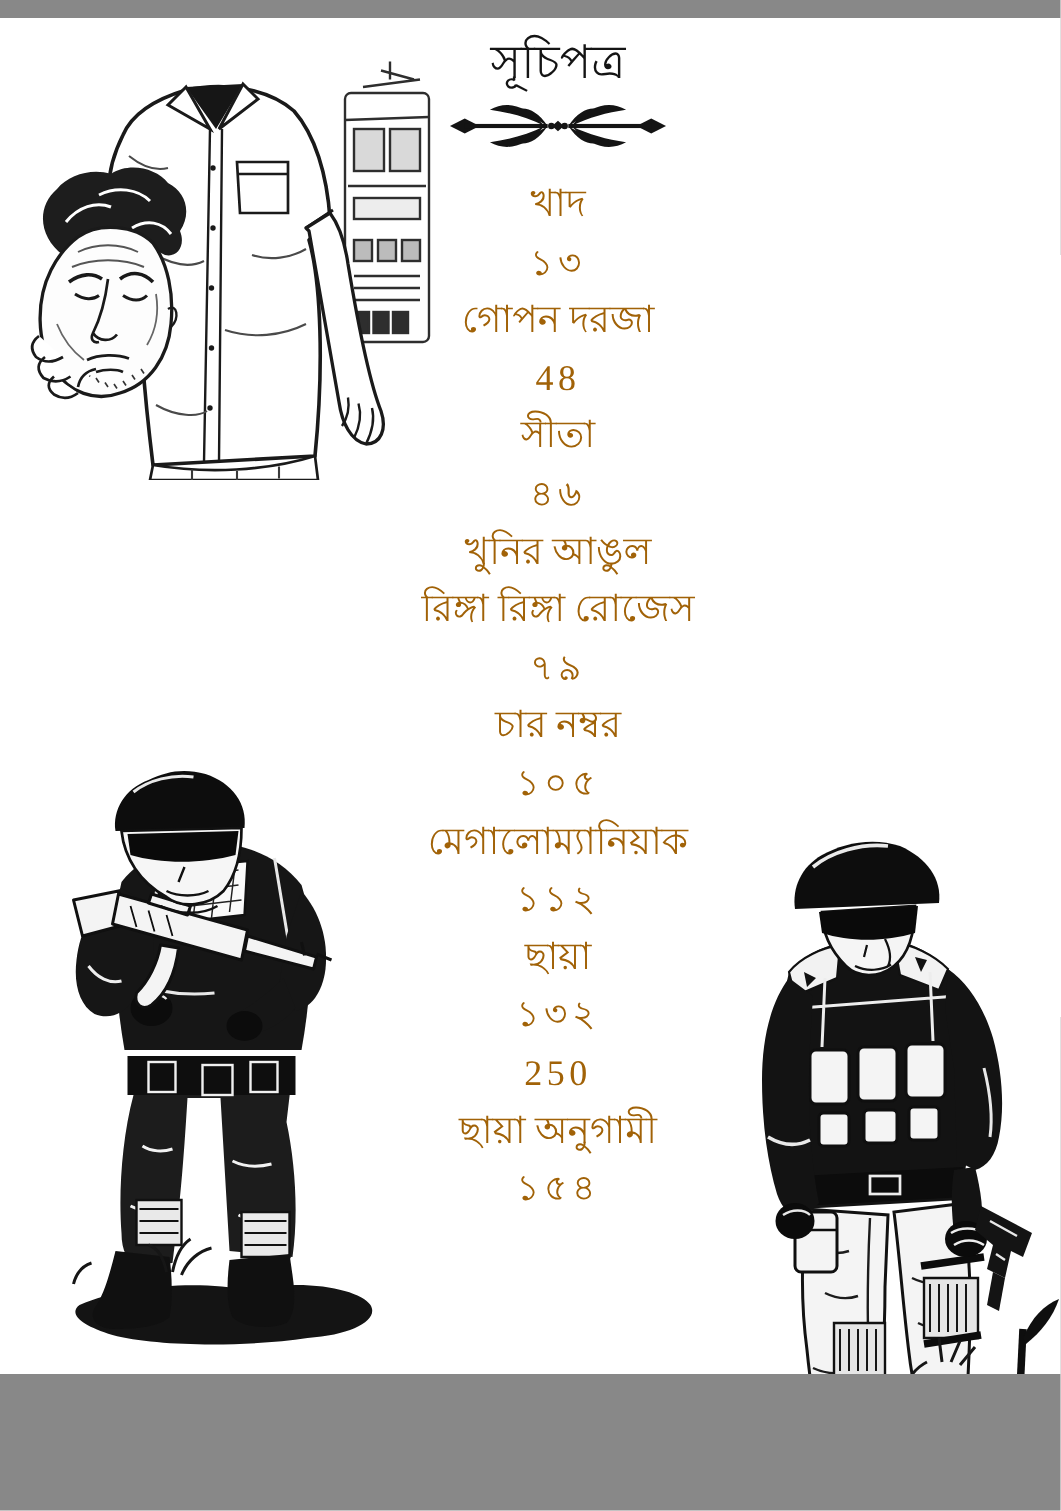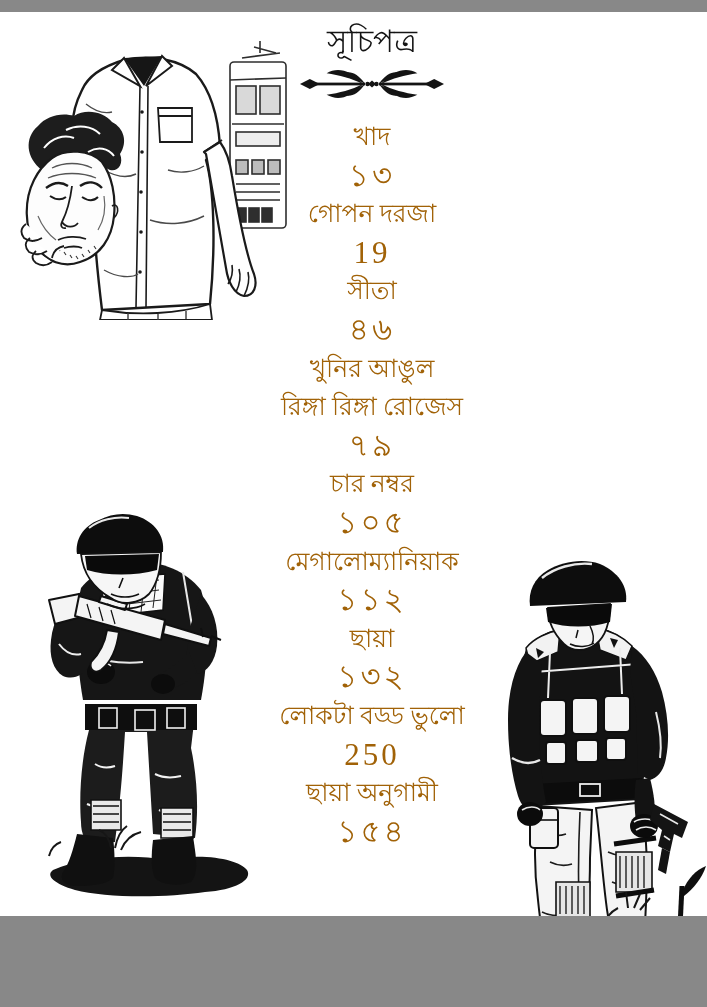--- a/index.html
+++ b/index.html
@@ -3,21 +3,21 @@
 <meta charset="utf-8">
 <style>
   html,body{margin:0;padding:0;}
   body{font-family:"Liberation Serif","DejaVu Serif",serif;background:#888;}
   .page{position:relative;width:707px;height:904px;background:#ffffff;overflow:hidden;margin:12px auto;}
   .page-title{position:absolute;top:8px;left:172px;width:400px;text-align:center;
     font-size:31px;line-height:44px;color:#141414;}
   .ornament{position:absolute;top:53px;left:298px;width:148px;height:38px;}
   .toc{position:absolute;top:106px;left:140px;width:464px;text-align:center;color:#a16207;}
   .toc-title{font-size:25px;line-height:38.6px;height:38.6px;white-space:nowrap;}
-  .toc-page{font-size:31px;line-height:38.6px;height:38.6px;letter-spacing:3px;}
+  .toc-page{font-size:24px;line-height:38.6px;height:38.6px;letter-spacing:3px;}
   .illo{position:absolute;}
   .illo svg{display:block;}
   #illo-head{left:8px;top:8px;}
   #illo-soldier-left{left:15px;top:492px;}
   #illo-soldier-right{left:430px;top:540px;}
 </style>
 </head>
 <body>
 
 <div class="page">
@@ -48,21 +48,21 @@
     </svg>
   </div>
 
   <div class="toc">
     <div class="toc-entry">
       <div class="toc-title">খাদ</div>
       <div class="toc-page">১৩</div>
     </div>
     <div class="toc-entry">
       <div class="toc-title">গোপন দরজা</div>
-      <div class="toc-page">19</div>
+      <div class="toc-page">48</div>
     </div>
     <div class="toc-entry">
       <div class="toc-title">সীতা</div>
       <div class="toc-page">৪৬</div>
     </div>
     <div class="toc-entry">
       <div class="toc-title">খুনির আঙুল</div>
     </div>
     <div class="toc-entry">
       <div class="toc-title">রিঙ্গা রিঙ্গা রোজেস</div>
@@ -74,21 +74,20 @@
     </div>
     <div class="toc-entry">
       <div class="toc-title">মেগালোম্যানিয়াক</div>
       <div class="toc-page">১১২</div>
     </div>
     <div class="toc-entry">
       <div class="toc-title">ছায়া</div>
       <div class="toc-page">১৩২</div>
     </div>
     <div class="toc-entry">
-      <div class="toc-title">লোকটা বড্ড ভুলো</div>
       <div class="toc-page">250</div>
     </div>
     <div class="toc-entry">
       <div class="toc-title">ছায়া অনুগামী</div>
       <div class="toc-page">১৫৪</div>
     </div>
   </div>
 
   <div class="illo" id="illo-head" aria-label="Black-and-white ink drawing of a headless man in a short-sleeved button shirt holding a severed bearded head by the hair; an electric train with pantograph in the background">
     <svg width="300" height="300" viewBox="0 0 300 300" xmlns="http://www.w3.org/2000/svg">

